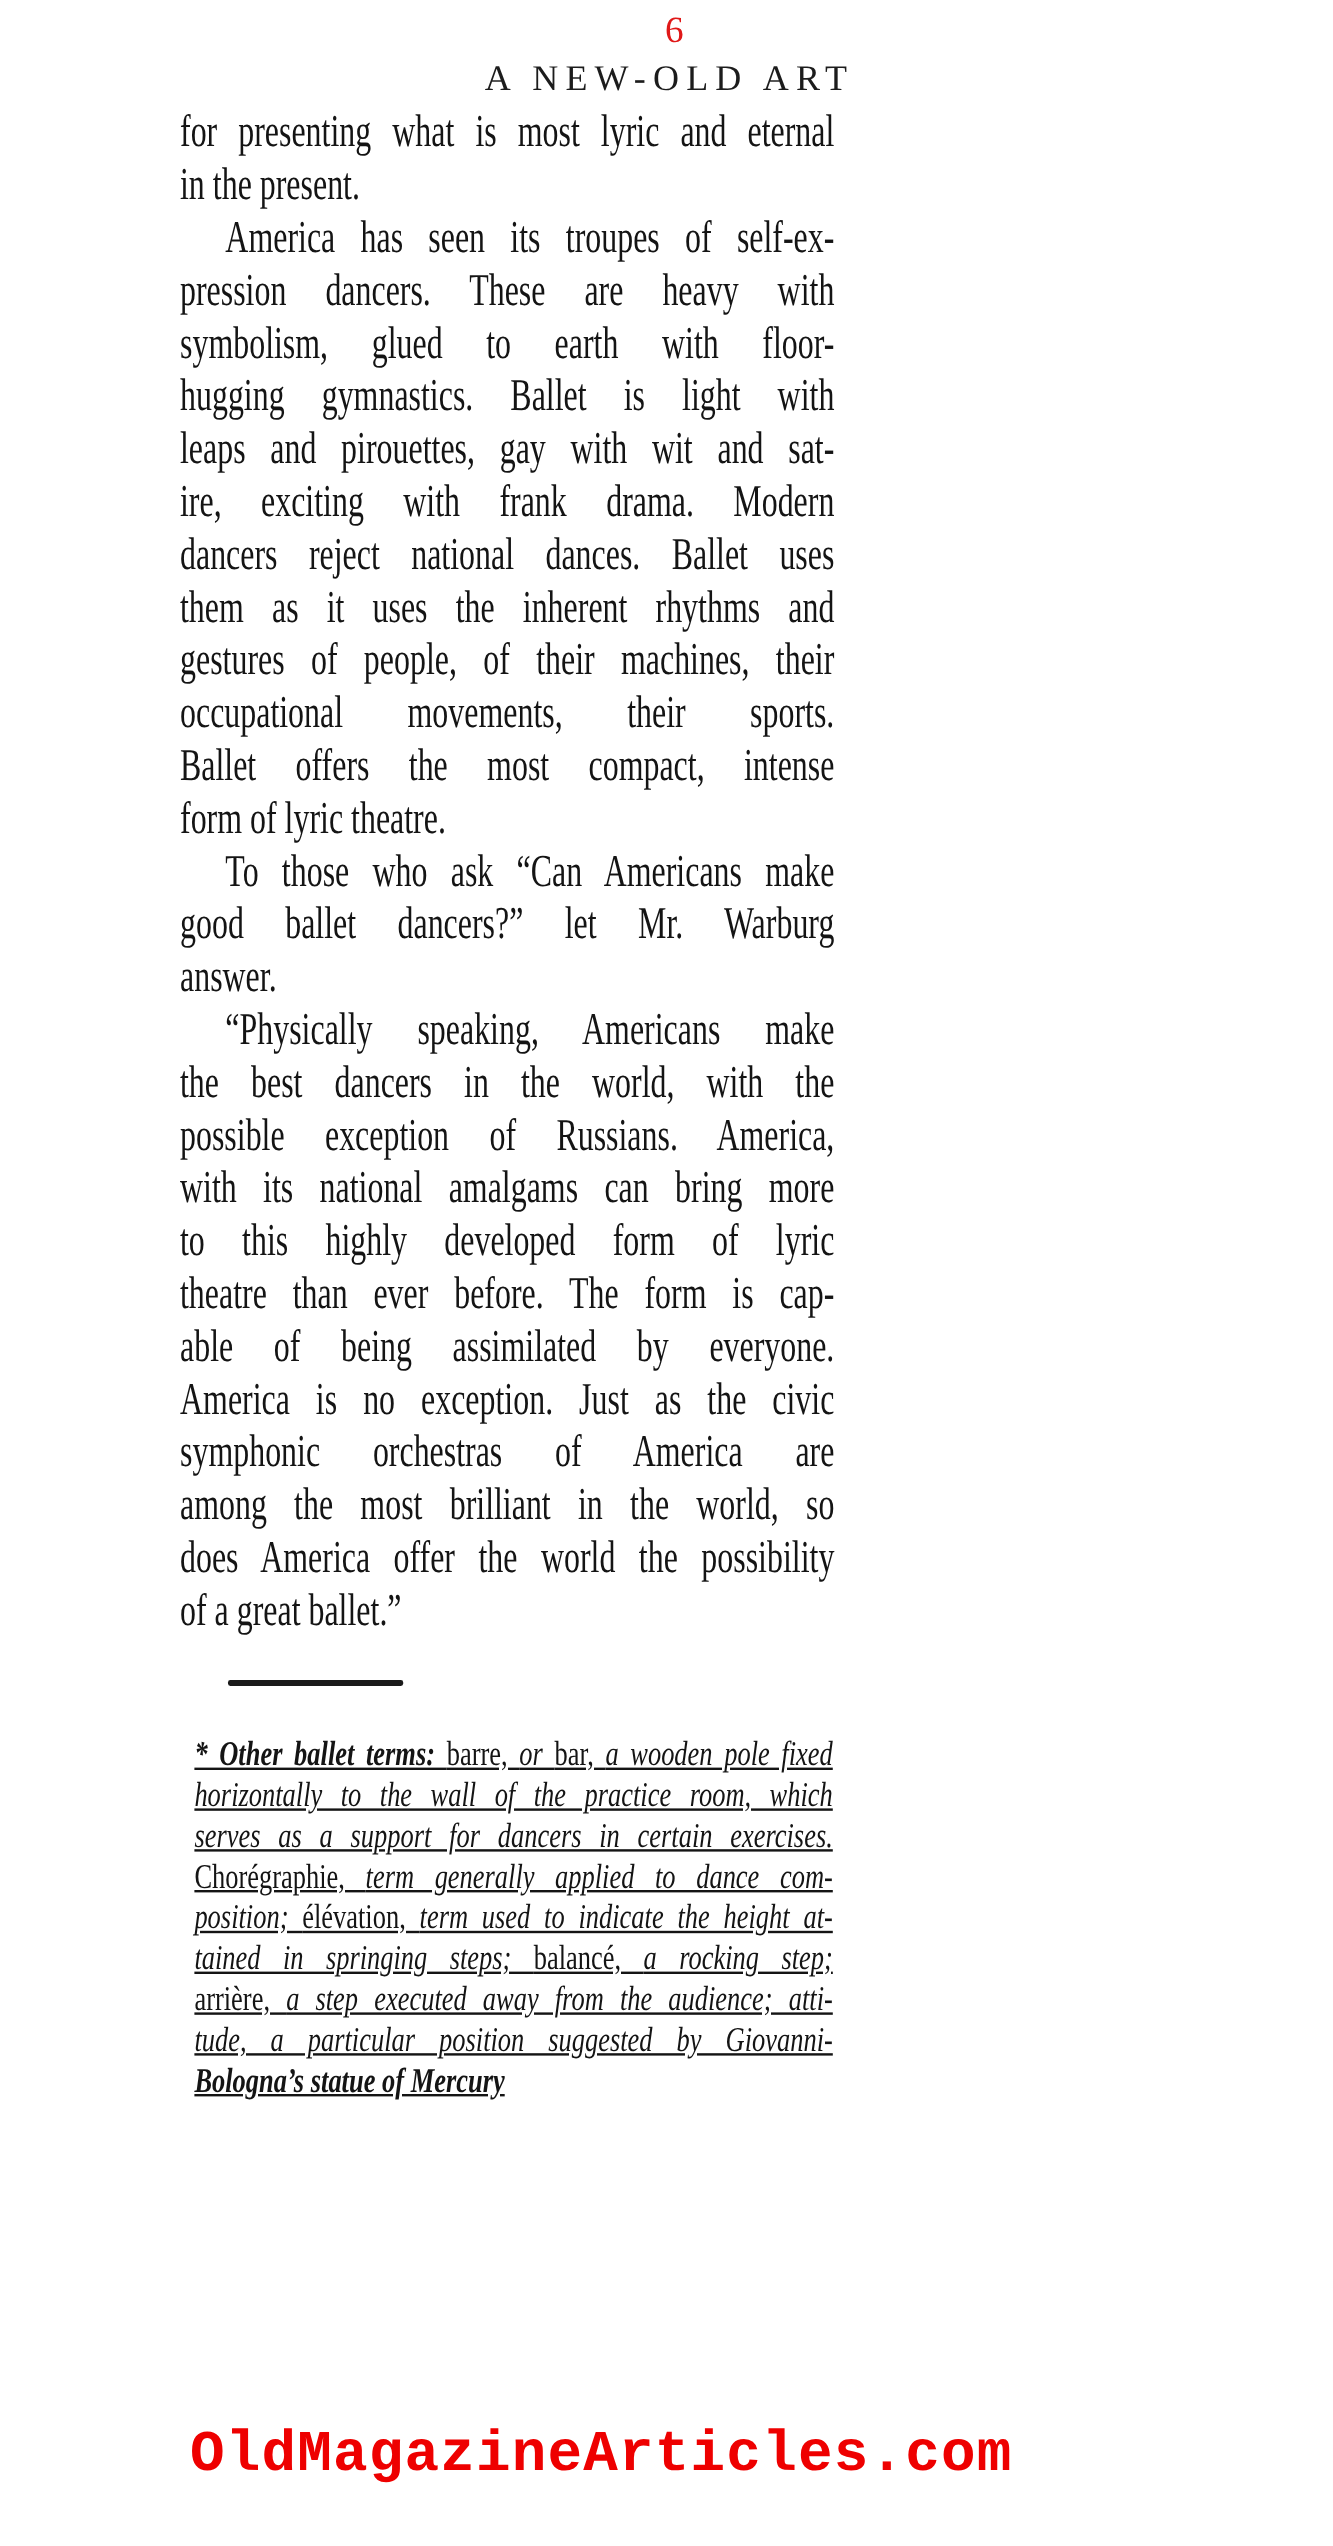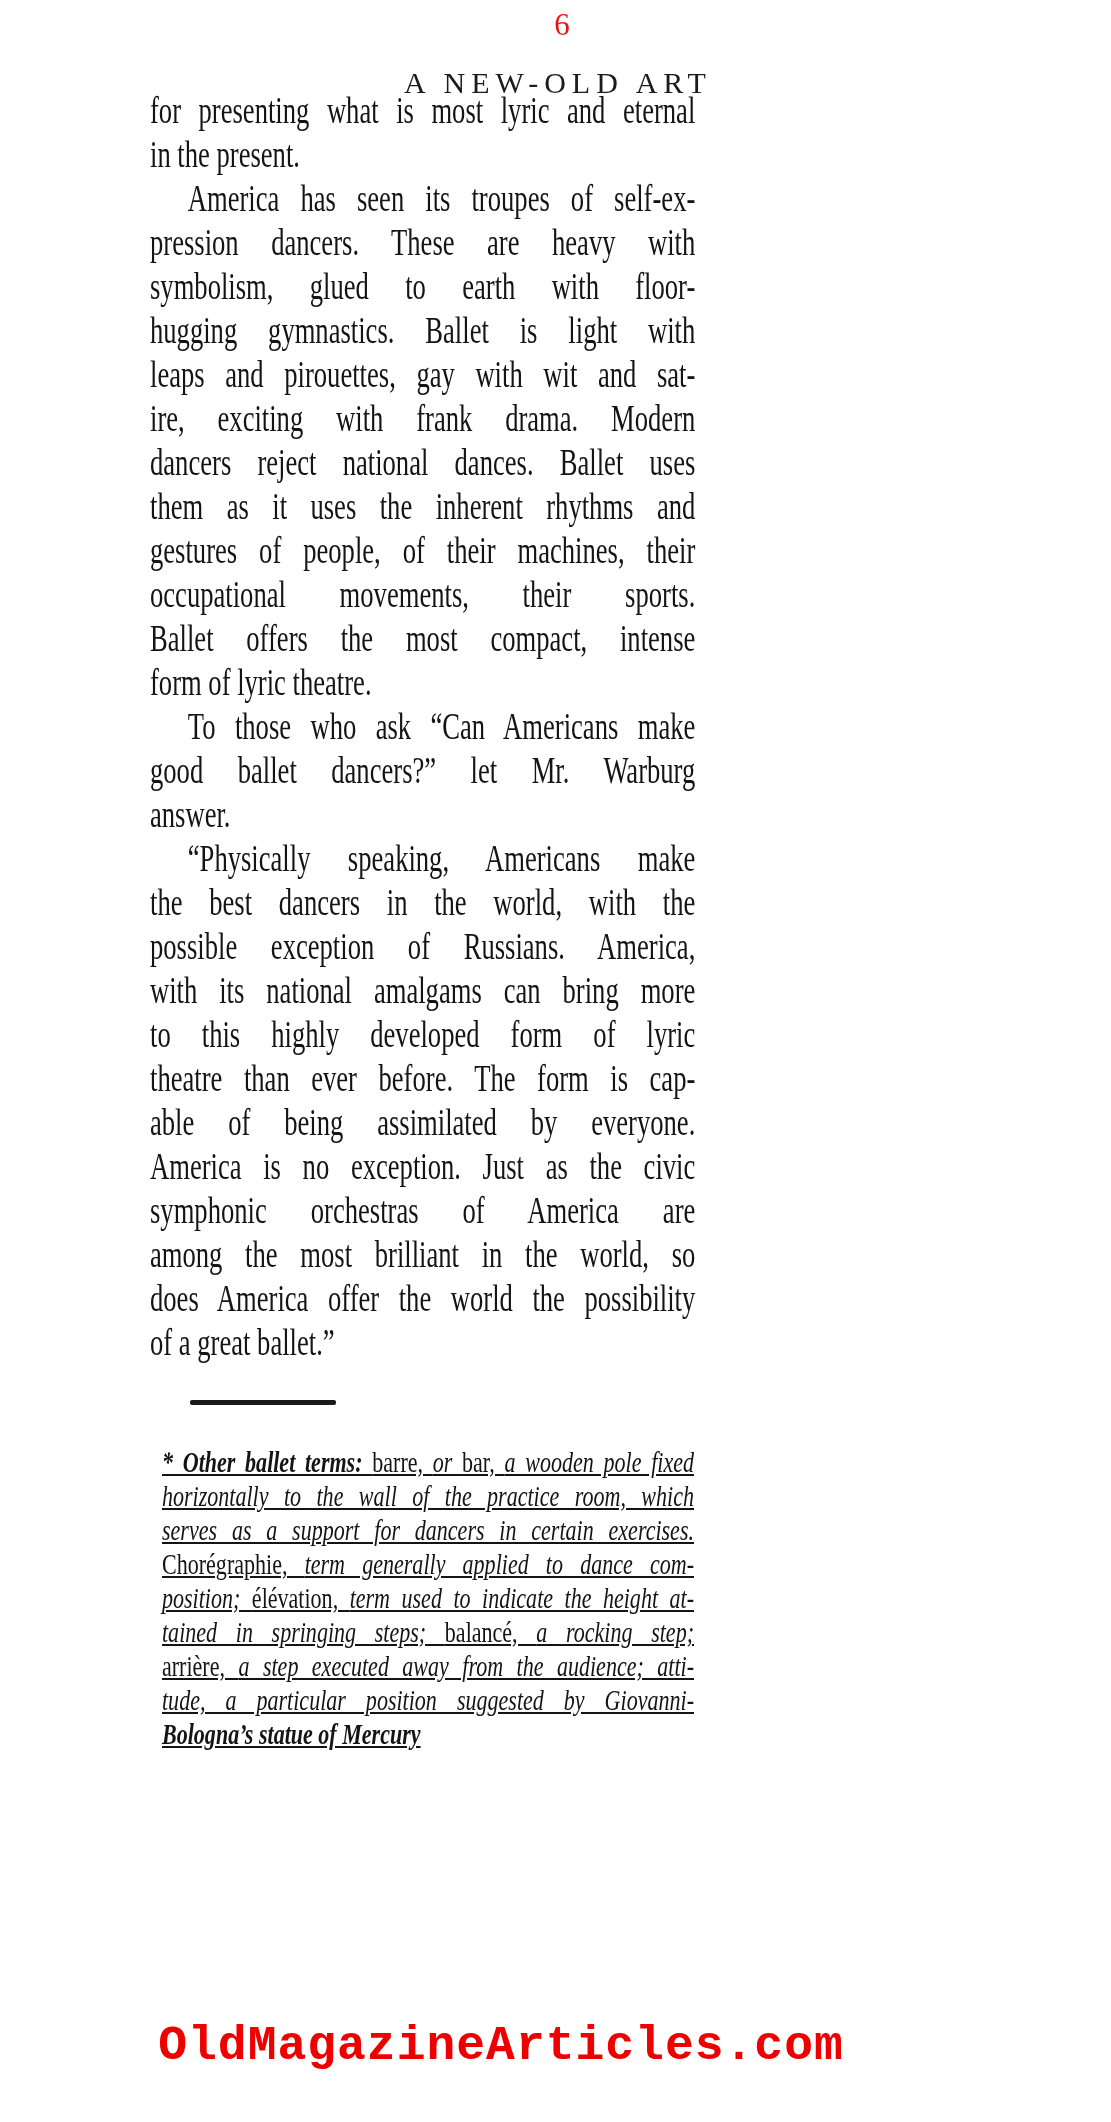--- a/index.html
+++ b/index.html
@@ -10,21 +10,21 @@
     color:#141414;
   }
   .page-number{
     position:absolute; top:8px; left:520px; width:84px;
     text-align:center; font-size:31px; line-height:34px;
     color:#e01818;
   }
   .article-title{
     position:absolute; top:50px; left:404px;
     font-size:30px; line-height:32px; letter-spacing:6px;
-    color:#1c1c1c; white-space:nowrap;margin-top:17px;
+    color:#1c1c1c; white-space:nowrap;
   }
   .body-wrap{
     position:absolute; top:88px; left:150px; width:560px;
   }
   .body-col{
     width:779px;
     transform:scaleX(0.70); transform-origin:0 0;
   }
   .bline{
     height:44px; line-height:44px; font-size:38px;

